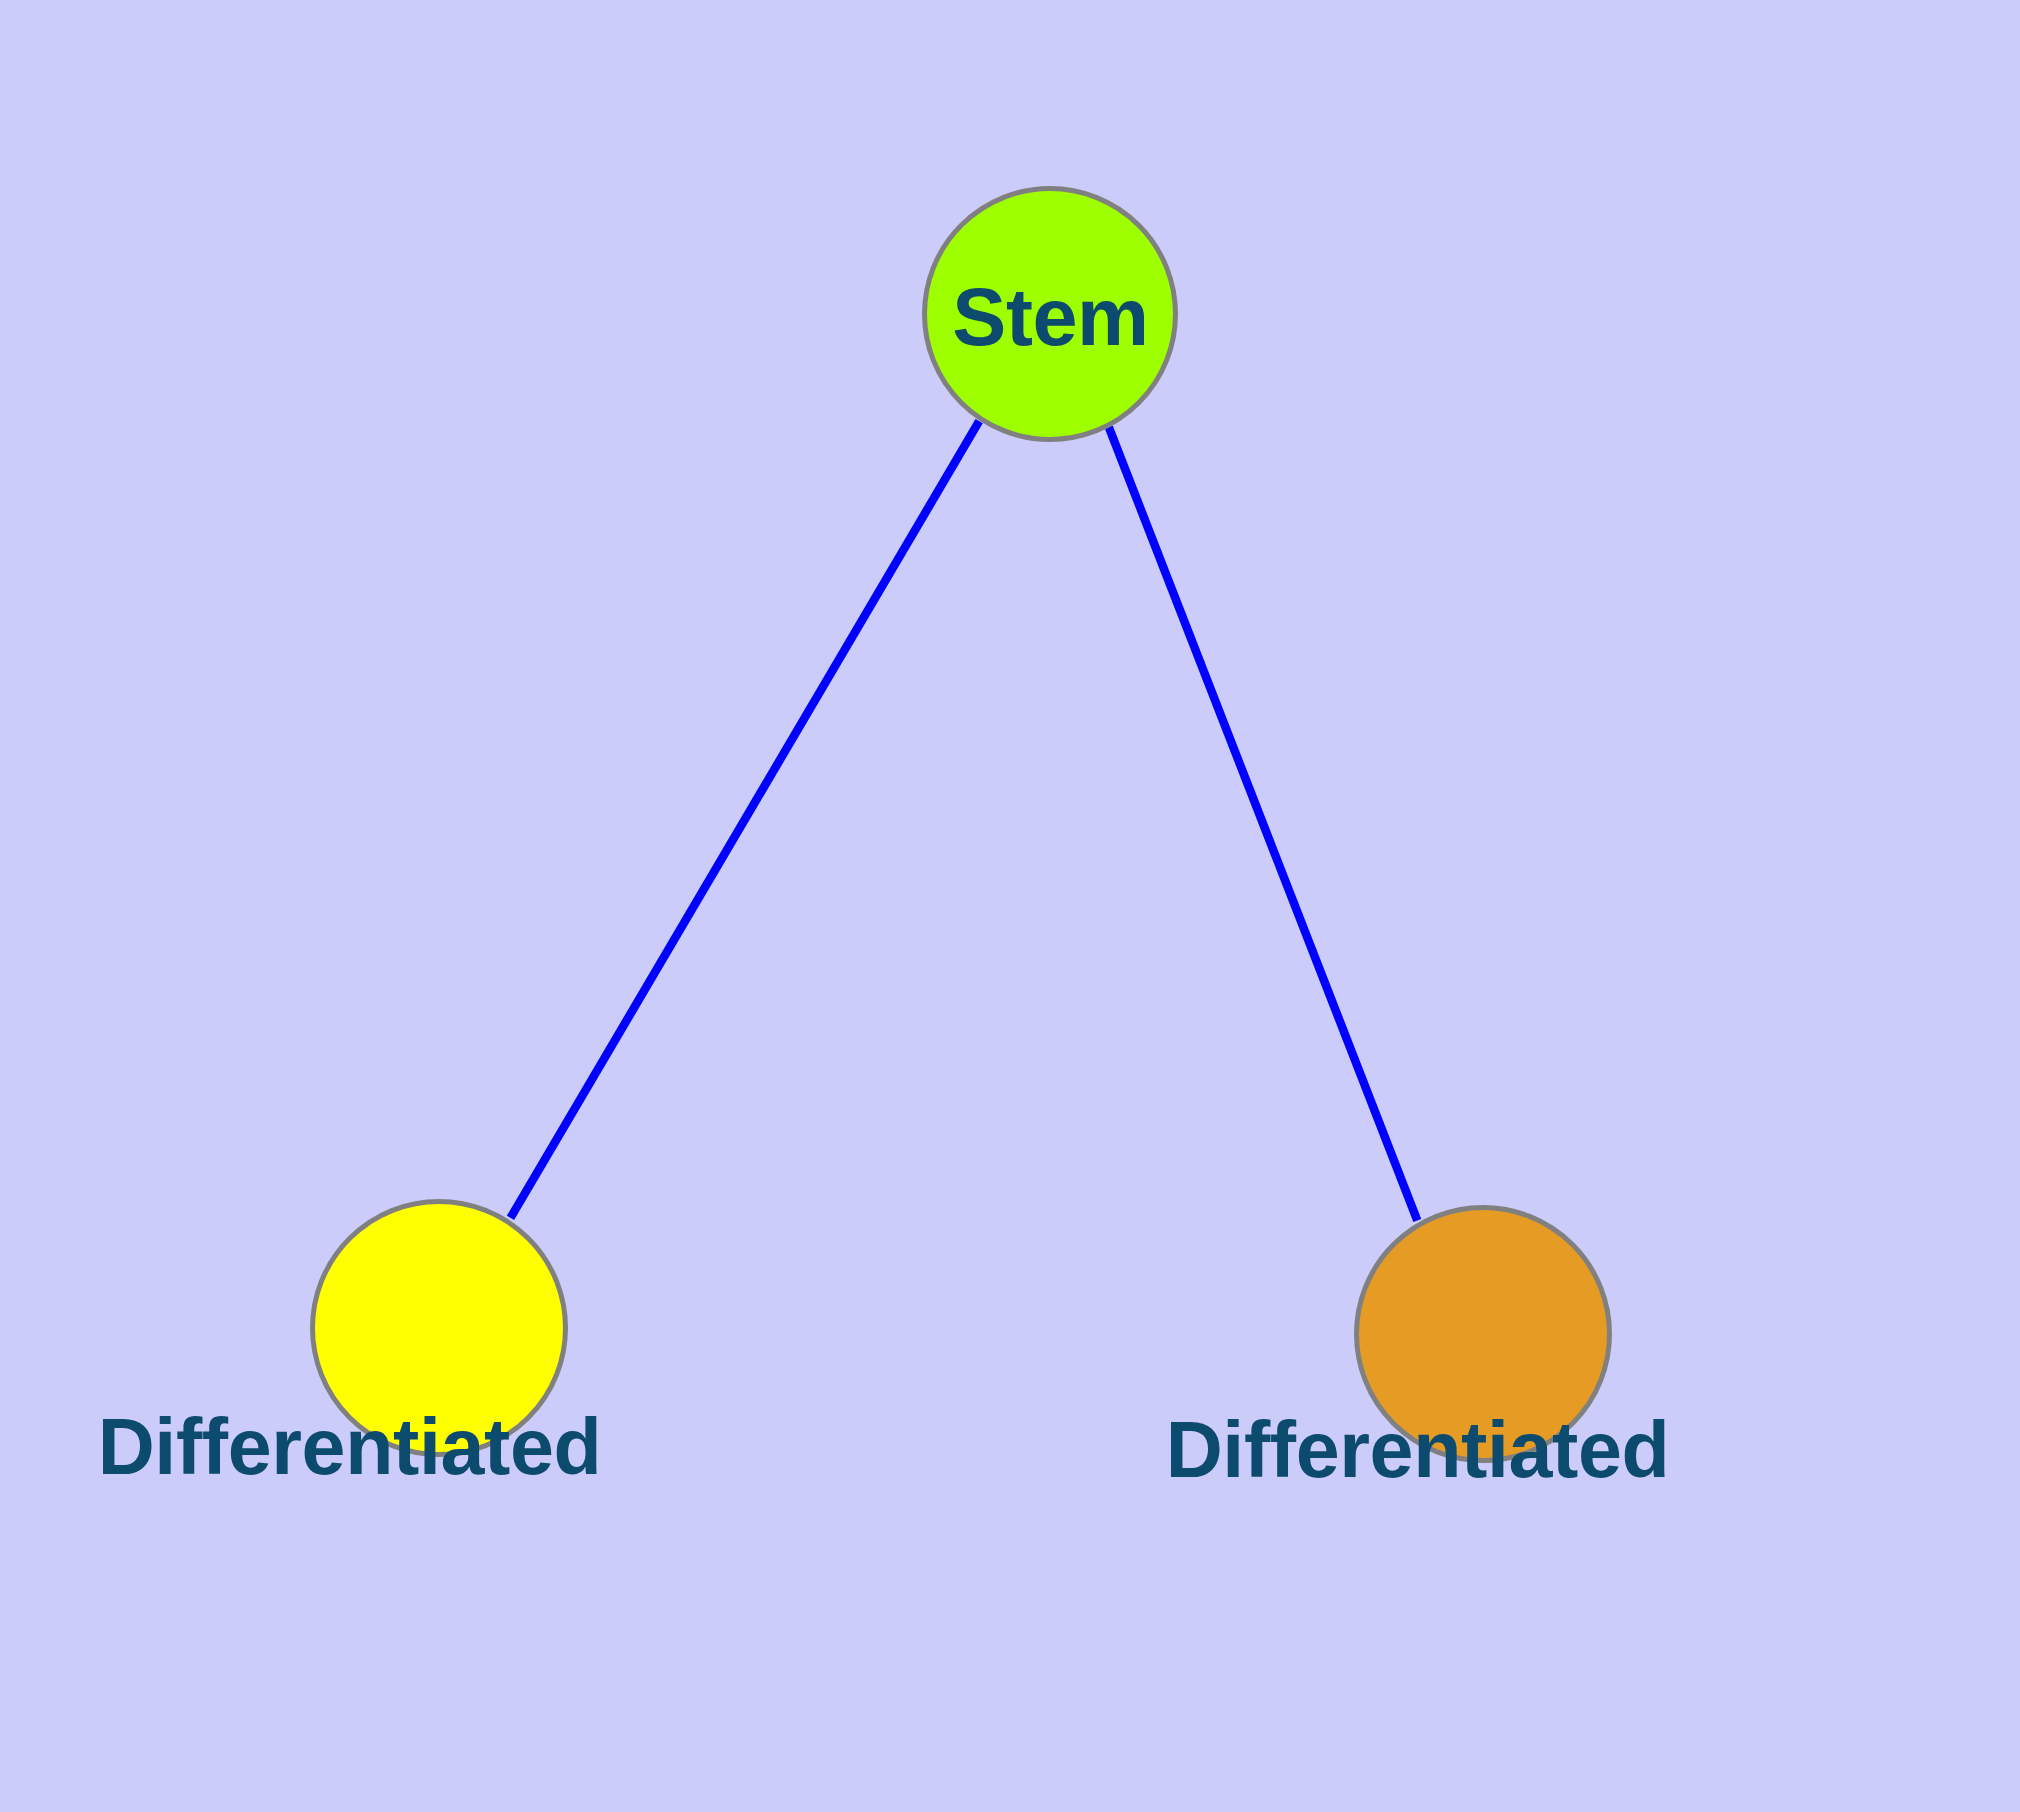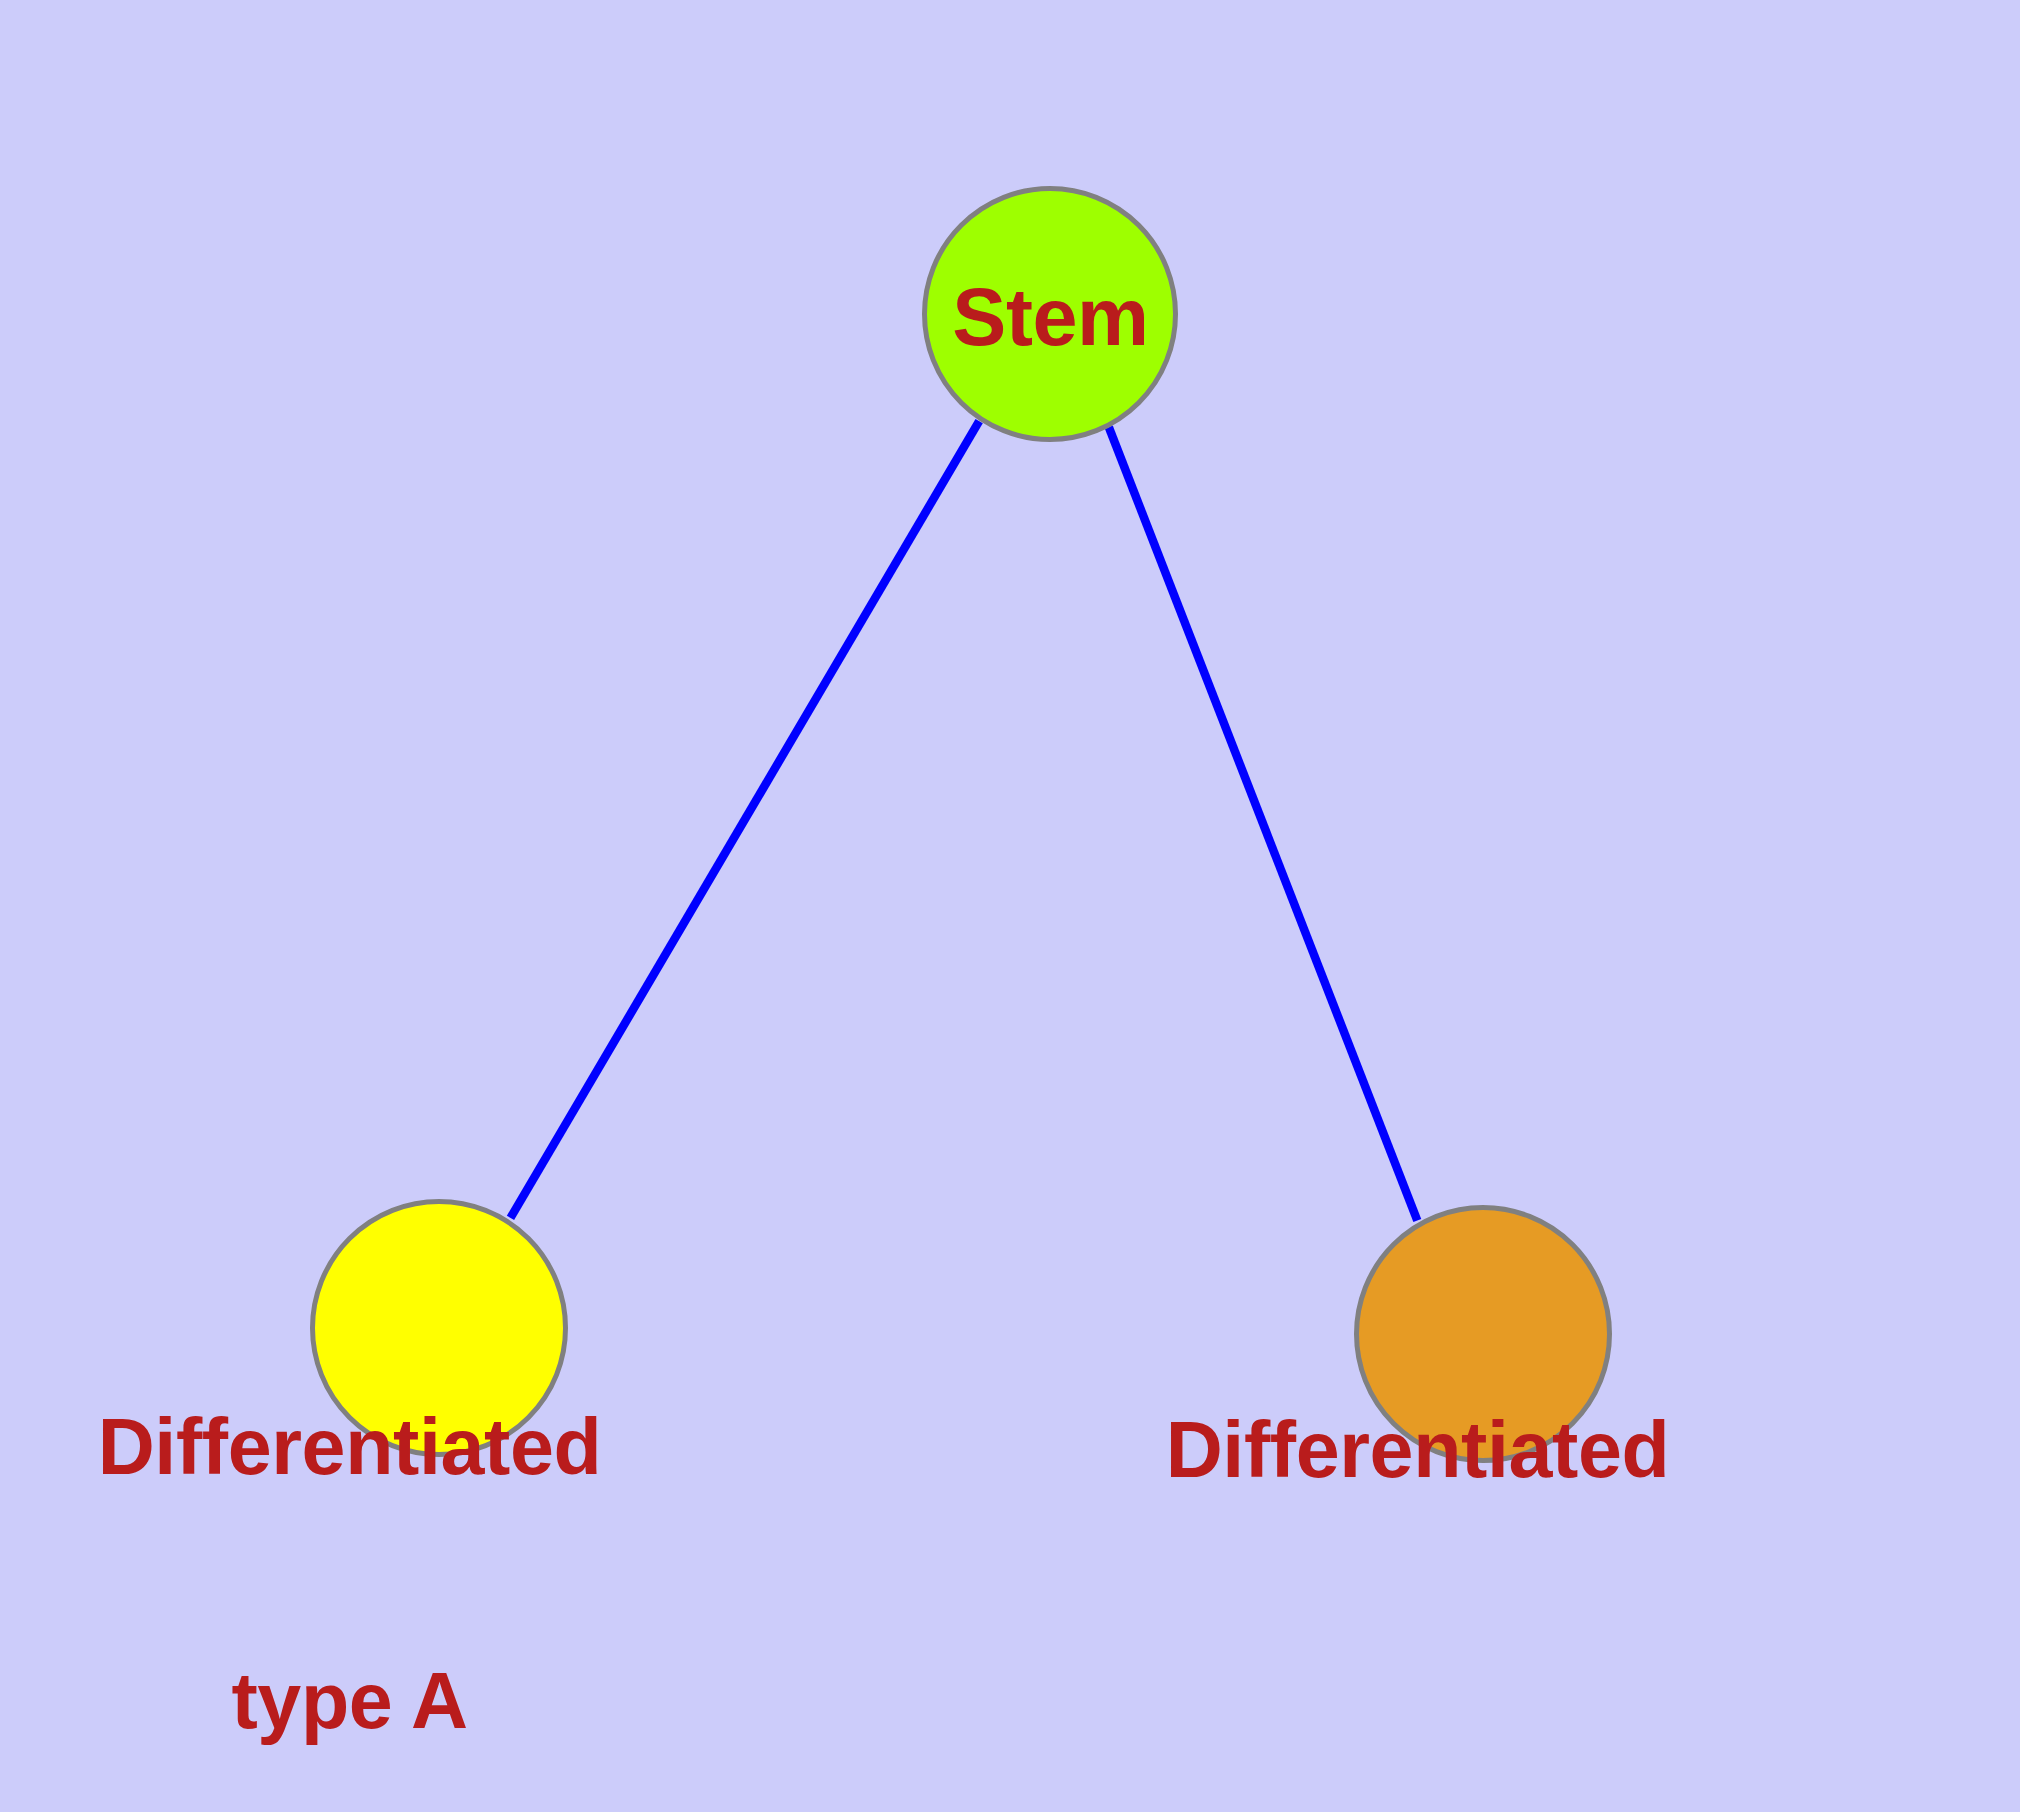--- a/index.html
+++ b/index.html
@@ -24,21 +24,21 @@
   }
   .node {
     position: absolute;
     border-radius: 50%;
     box-sizing: border-box;
     border: 5.1px solid #808080;
   }
   .node-label {
     position: absolute;
     font-weight: bold;
-    color: #b91c1c;
+    color: #0c4a6e;
     white-space: pre;
     text-align: center;
     line-height: 1.07;
     letter-spacing: -0.4px;
   }
   .label-single {
     font-size: 81px;
   }
   .label-multi {
     font-size: 79px;
@@ -57,21 +57,20 @@
   <div class="node" id="node-stem" style="left: 922px; top: 186px; width: 256px; height: 256px; background: rgb(158, 255, 0); border-color: rgb(128, 128, 128);"></div>
 
   <div class="node" id="node-diff-a" style="left: 310px; top: 1199px; width: 258px; height: 258px; background: rgb(255, 255, 0); border-color: rgb(128, 128, 128);"></div>
 
   <div class="node" id="node-diff-b" style="left: 1354px; top: 1205px; width: 258px; height: 258px; background: rgb(230, 155, 36); border-color: rgb(128, 128, 128);"></div>
 
   <div class="node-label label-single" style="left:881px; top:274px; width:339px;">Stem</div>
 
   <div class="node-label label-multi" style="left:95px; top:1236px; width:509px;">
     <div>Differentiated</div>
-    <div>type A</div>
   </div>
 
   <div class="node-label label-multi" style="left:1163px; top:1239px; width:509px;">
     <div>Differentiated</div>
   </div>
 
 </div>
 
 
 </body></html>

